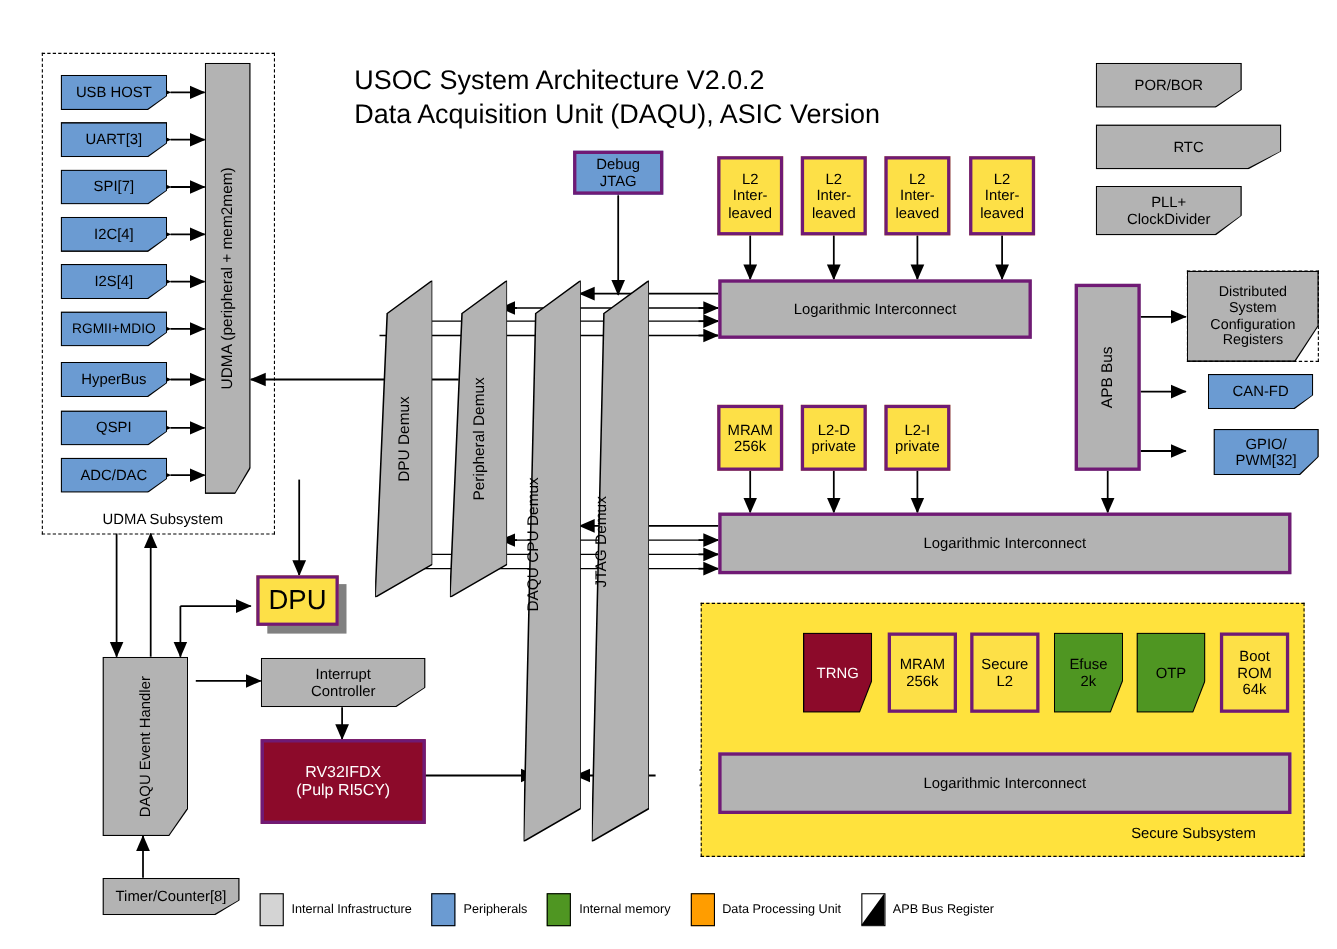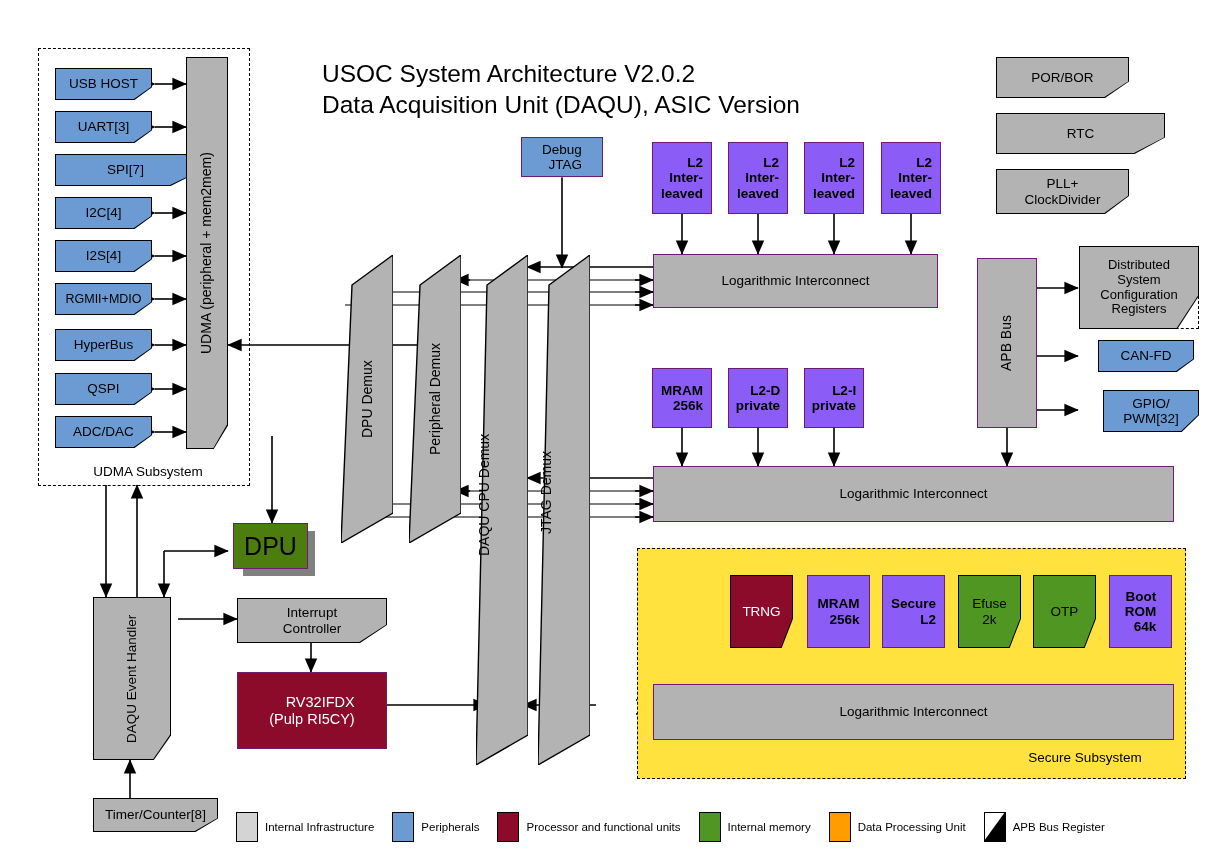--- a/index.html
+++ b/index.html
@@ -1,27 +1,27 @@
 <!DOCTYPE html>
 <html><head>
 <meta charset="utf-8">
 <style>
   html,body{margin:0;padding:0;background:#ffffff;}
   body{font-family:"Liberation Sans",sans-serif;}
   #root{position:relative;width:1215px;height:863px;background:#fff;overflow:hidden;}
 
   
-  .blk{position:absolute;box-sizing:border-box;border:1px solid #701a75;
-       display:flex;align-items:center;justify-content:center;text-align:right;
+  .blk{position:absolute;box-sizing:border-box;border:3px solid #701a75;
+       display:flex;align-items:center;justify-content:center;text-align:center;
        font-size:13.5px;line-height:1.12;color:#000;white-space:pre-line;}
   .gray  {background:#b3b3b3;}
   .blue  {background:#6b9bd2;}
-  .green {background:#8b5cf6;font-weight:bold;}
+  .green {background:#fde047;}
   .dred  {background:#8c0a2a;color:#ffffff;}
-  .orange{background:#4d7c0f;}
+  .orange{background:#fde047;}
 
   
   .cut{clip-path:polygon(0 0,100% 0,100% 60%,82% 100%,0 100%);border:none;
        position:absolute;box-sizing:border-box;}
   .cutwrap{position:absolute;}
   .cutwrap .lbl{position:absolute;inset:0;display:flex;align-items:center;
        justify-content:center;text-align:center;font-size:13.5px;line-height:1.12;
        white-space:pre-line;color:#000;}
 
   
@@ -162,21 +162,21 @@
   <div class="cutwrap" style="left:55px;top:68px;width:97px;height:32px;">
     <div class="cut" style="inset:0;background:#000;"></div>
     <div class="cut" style="left:1px;top:1px;right:1px;bottom:1px;background:#6b9bd2;"></div>
     <div class="lbl">USB HOST</div>
   </div>
   <div class="cutwrap" style="left:55px;top:111px;width:97px;height:32px;">
     <div class="cut" style="inset:0;background:#000;"></div>
     <div class="cut" style="left:1px;top:1px;right:1px;bottom:1px;background:#6b9bd2;"></div>
     <div class="lbl">UART[3]</div>
   </div>
-  <div class="cutwrap" style="left:55px;top:154px;width:97px;height:32px;padding-left:44px;">
+  <div class="cutwrap" style="left:55px;top:154px;width:97px;height:32px;">
     <div class="cut" style="inset:0;background:#000;"></div>
     <div class="cut" style="left:1px;top:1px;right:1px;bottom:1px;background:#6b9bd2;"></div>
     <div class="lbl">SPI[7]</div>
   </div>
   <div class="cutwrap" style="left:55px;top:197px;width:97px;height:32px;">
     <div class="cut" style="inset:0;background:#000;"></div>
     <div class="cut" style="left:1px;top:1px;right:1px;bottom:1px;background:#6b9bd2;"></div>
     <div class="lbl">I2C[4]</div>
   </div>
   <div class="cutwrap" style="left:55px;top:240px;width:97px;height:32px;">
@@ -371,24 +371,20 @@
   <div id="legend">
     <div class="lg-item">
       <span class="lg-sw" style="background:#d4d4d4;"></span>
       <span class="lg-tx">Internal Infrastructure</span>
     </div>
     <div class="lg-item">
       <span class="lg-sw" style="background:#6b9bd2;"></span>
       <span class="lg-tx">Peripherals</span>
     </div>
     <div class="lg-item">
-      <span class="lg-sw" style="background:#8c0a2a;"></span>
-      <span class="lg-tx">Processor and functional units</span>
-    </div>
-    <div class="lg-item">
       <span class="lg-sw" style="background:#4f9622;"></span>
       <span class="lg-tx">Internal memory</span>
     </div>
     <div class="lg-item">
       <span class="lg-sw" style="background:#ff9d00;"></span>
       <span class="lg-tx">Data Processing Unit</span>
     </div>
     <div class="lg-item">
       <span class="lg-sw lg-apb"></span>
       <span class="lg-tx">APB Bus Register</span>

